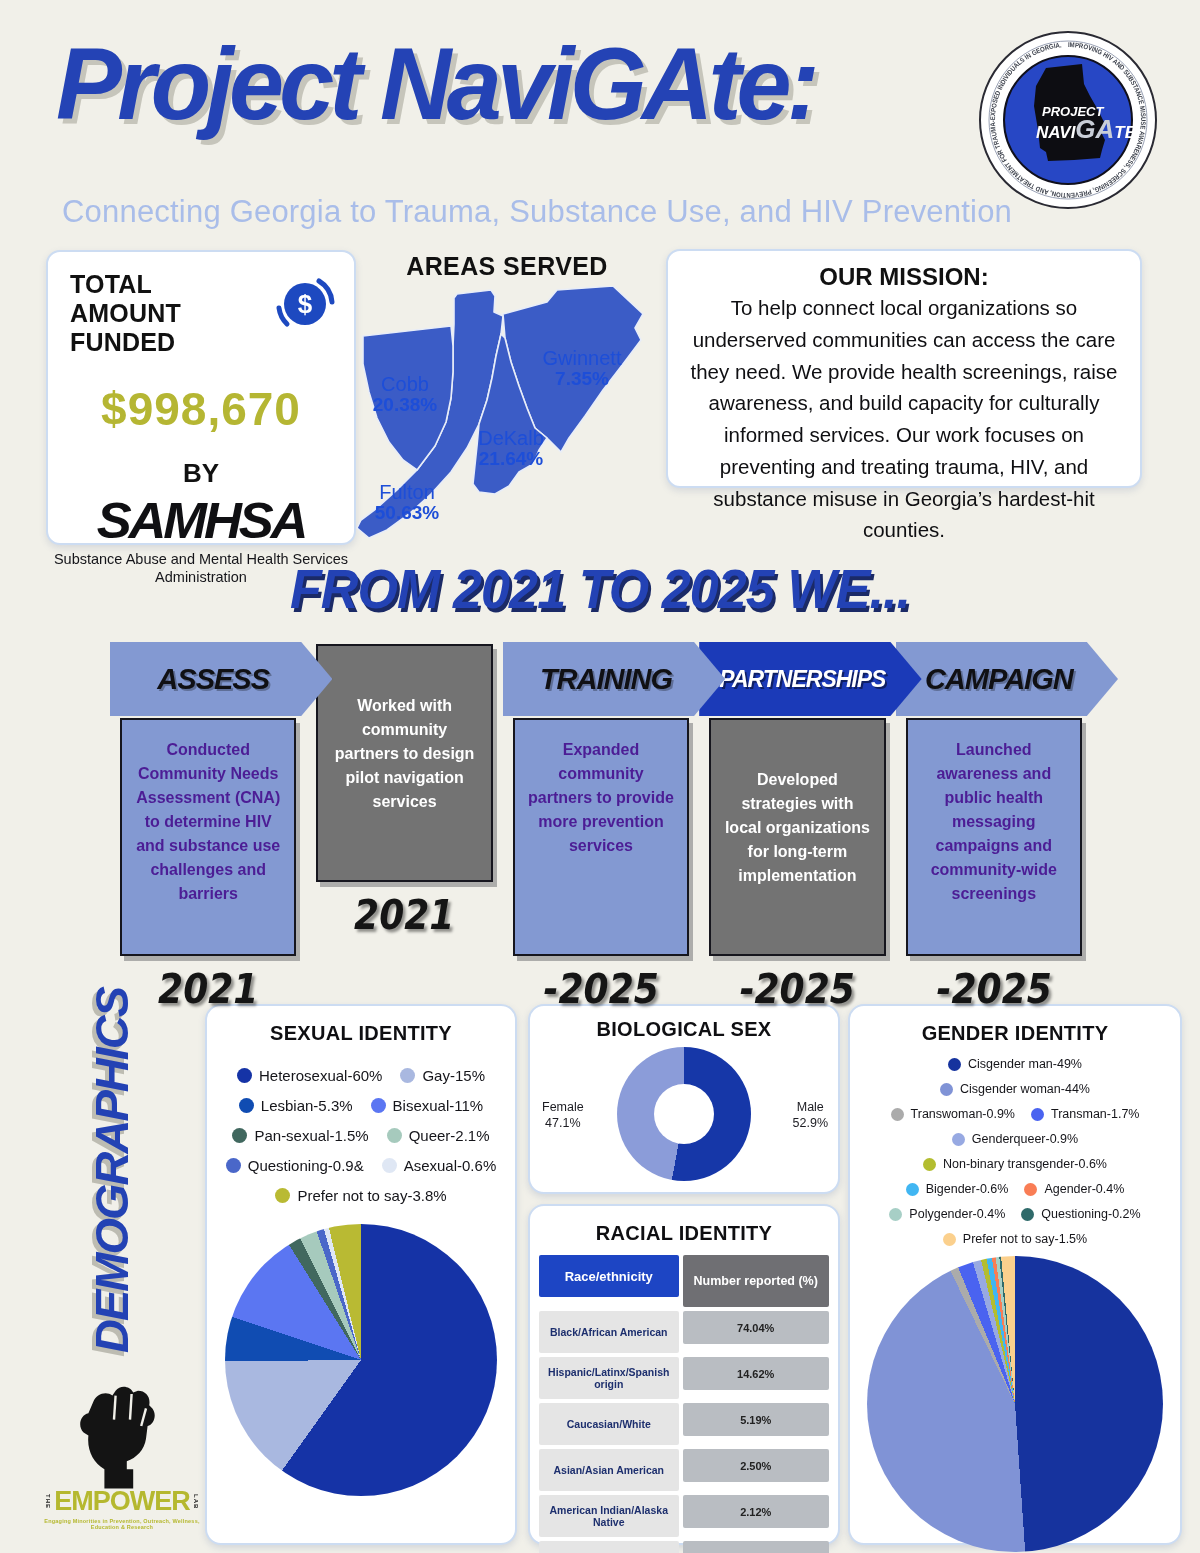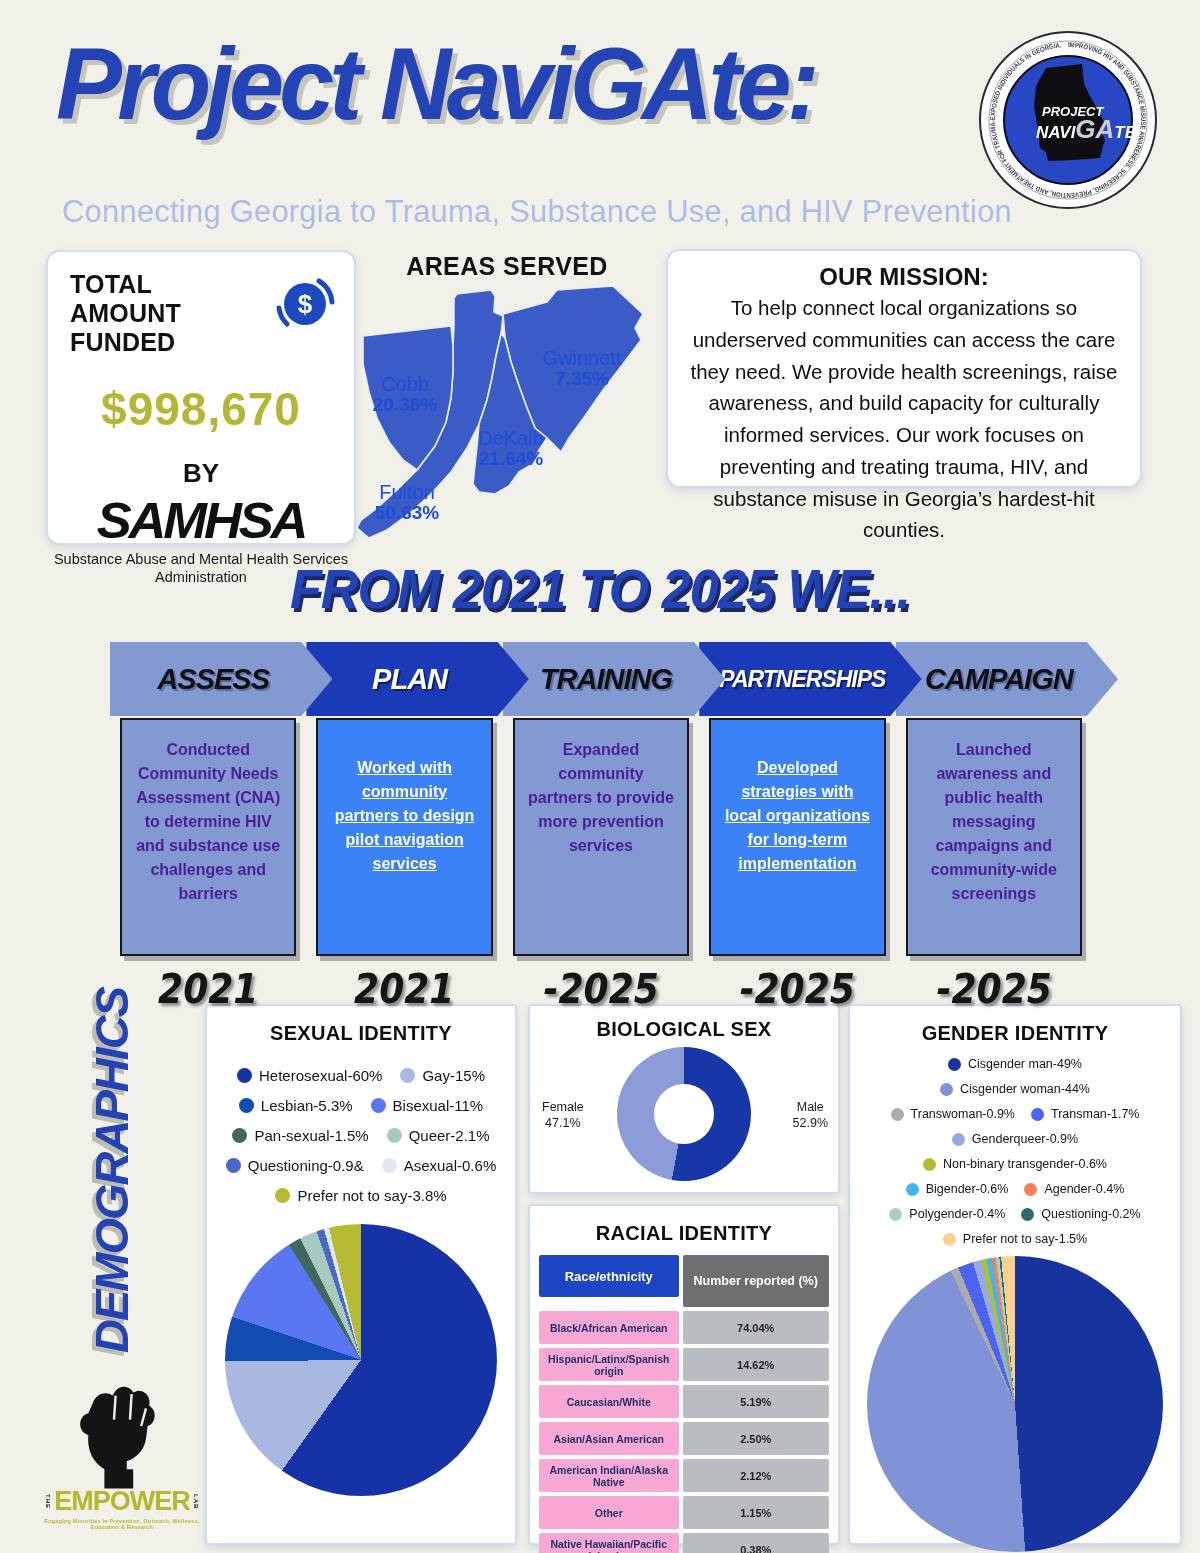--- a/index.html
+++ b/index.html
@@ -52,29 +52,29 @@
   .arrow{height:74px;width:calc(100% + 26px);clip-path:polygon(0 0,86% 0,100% 50%,86% 100%,0 100%);
          display:flex;align-items:center;justify-content:center;padding-right:16px;box-sizing:border-box;
          font-style:italic;font-weight:bold;font-size:29px;letter-spacing:-1px;
          filter:drop-shadow(3px 3px 0 rgba(25,25,35,.5));}
   .step:nth-child(4) .arrow{font-size:23px;}
   .step.light .arrow{background:#8399d2;color:#101014;text-shadow:2px 2px 0 rgba(0,0,0,.28);}
   .step.dark .arrow{background:#1b3ab8;color:#fff;text-shadow:2px 2px 0 rgba(0,0,0,.45);}
   .tbody{margin:2px 10px 0;height:238px;padding:18px 10px 8px;border:2px solid #16161e;box-sizing:border-box;
          box-shadow:4px 5px 0 rgba(30,30,40,.32);text-align:center;font-weight:bold;font-size:16px;line-height:1.5;}
   .step.light .tbody{background:#8399d2;color:#4c1d95;}
-  .step.dark .tbody{background:#3b82f6;color:#fff;padding-top:36px;text-decoration:underline;}
+  .step.dark .tbody{background:#737373;color:#fff;padding-top:48px;}
   .year{margin-top:10px;text-align:center;font-size:40px;font-weight:bold;font-style:italic;color:#151515;
         font-family:"DejaVu Sans",sans-serif;text-shadow:3px 3px 3px rgba(0,0,0,.4);transform:scaleX(.9);}
 
   
   .demo-label{position:absolute;left:84px;top:1008px;height:345px;font-size:47px;font-weight:bold;
               font-style:italic;color:#2342b4;letter-spacing:-2px;writing-mode:vertical-rl;
               transform:rotate(180deg);text-shadow:-4px -4px 0 #bdbcb2;}
-  .panel{position:absolute;background:#fff;border:2px solid #ccdcf2;border-radius:4px;
+  .panel{position:absolute;background:#fff;border:2px solid #ccdcf2;border-radius:16px;
          box-shadow:0 3px 7px rgba(80,100,150,.18);box-sizing:border-box;}
   #panel-sexual{left:205px;top:1004px;width:312px;height:541px;}
   #panel-bio{left:528px;top:1004px;width:312px;height:190px;}
   #panel-racial{left:528px;top:1204px;width:312px;height:341px;}
   #panel-gender{left:848px;top:1004px;width:334px;height:541px;}
   .panel-title{text-align:center;font-weight:bold;font-size:20px;letter-spacing:.3px;color:#0f0f12;margin-top:16px;}
   #panel-bio .panel-title{margin-top:12px;}
 
   .legend{display:flex;flex-wrap:wrap;justify-content:center;align-items:center;
           column-gap:18px;row-gap:13px;margin:22px auto 0;}
@@ -95,21 +95,21 @@
               background:#fff;border-radius:50%;}
   .donut-label{position:absolute;font-size:12.5px;color:#1c1c22;text-align:center;line-height:1.3;
                top:50%;transform:translateY(-50%);}
   .donut-label.left{left:12px;}
   .donut-label.right{right:10px;}
 
   .rtable{width:290px;margin:10px auto 0;display:grid;grid-template-columns:1fr 1.05fr;gap:4px;}
   .rcell{display:flex;align-items:center;justify-content:center;text-align:center;border-radius:2px;}
   .rhead-l{background:#1d45c4;color:#fff;font-weight:bold;font-size:13px;height:42px;}
   .rhead-r{background:#6f6f73;color:#fff;font-weight:bold;font-size:12.5px;height:52px;}
-  .rcell-l{background:#f9a8d4;color:#1d2f6e;font-weight:bold;font-size:10.5px;height:33px;padding:0 3px;}
+  .rcell-l{background:#e5e5e5;color:#1d2f6e;font-weight:bold;font-size:10.5px;height:42px;padding:0 3px;}
   .rcell-r{background:#b9bdc2;color:#222;font-weight:bold;font-size:11px;height:33px;}
 
   .empower{position:absolute;left:36px;top:1386px;width:172px;text-align:center;}
   .emp-row{display:flex;align-items:center;justify-content:center;gap:3px;margin-top:-8px;}
   .emp-side{font-size:6px;font-weight:bold;color:#1a1a1a;writing-mode:vertical-rl;letter-spacing:1px;line-height:1;text-transform:uppercase;}
   .emp-name{font-size:27px;font-weight:bold;color:#b5b82f;letter-spacing:-1px;}
   .emp-tag{font-size:5.5px;color:#b5b82f;font-weight:bold;margin-top:1px;letter-spacing:.2px;}
 </style>
 </head>
 <body>
@@ -188,23 +188,20 @@
   <div class="tl-heading">FROM 2021 TO 2025 WE...</div>
   <div class="steps">
       <div class="step light">
         <div class="arrow">
           <span>ASSESS</span>
         </div>
         <div class="tbody">Conducted Community Needs Assessment (CNA) to determine HIV and substance use challenges and barriers</div>
         <div class="year">2021</div>
       </div>
       <div class="step dark">
-        <div class="arrow">
-          <span>PLAN</span>
-        </div>
         <div class="tbody">Worked with community partners to design pilot navigation services</div>
         <div class="year">2021</div>
       </div>
       <div class="step light">
         <div class="arrow">
           <span>TRAINING</span>
         </div>
         <div class="tbody">Expanded community partners to provide more prevention services</div>
         <div class="year">-2025</div>
       </div>

